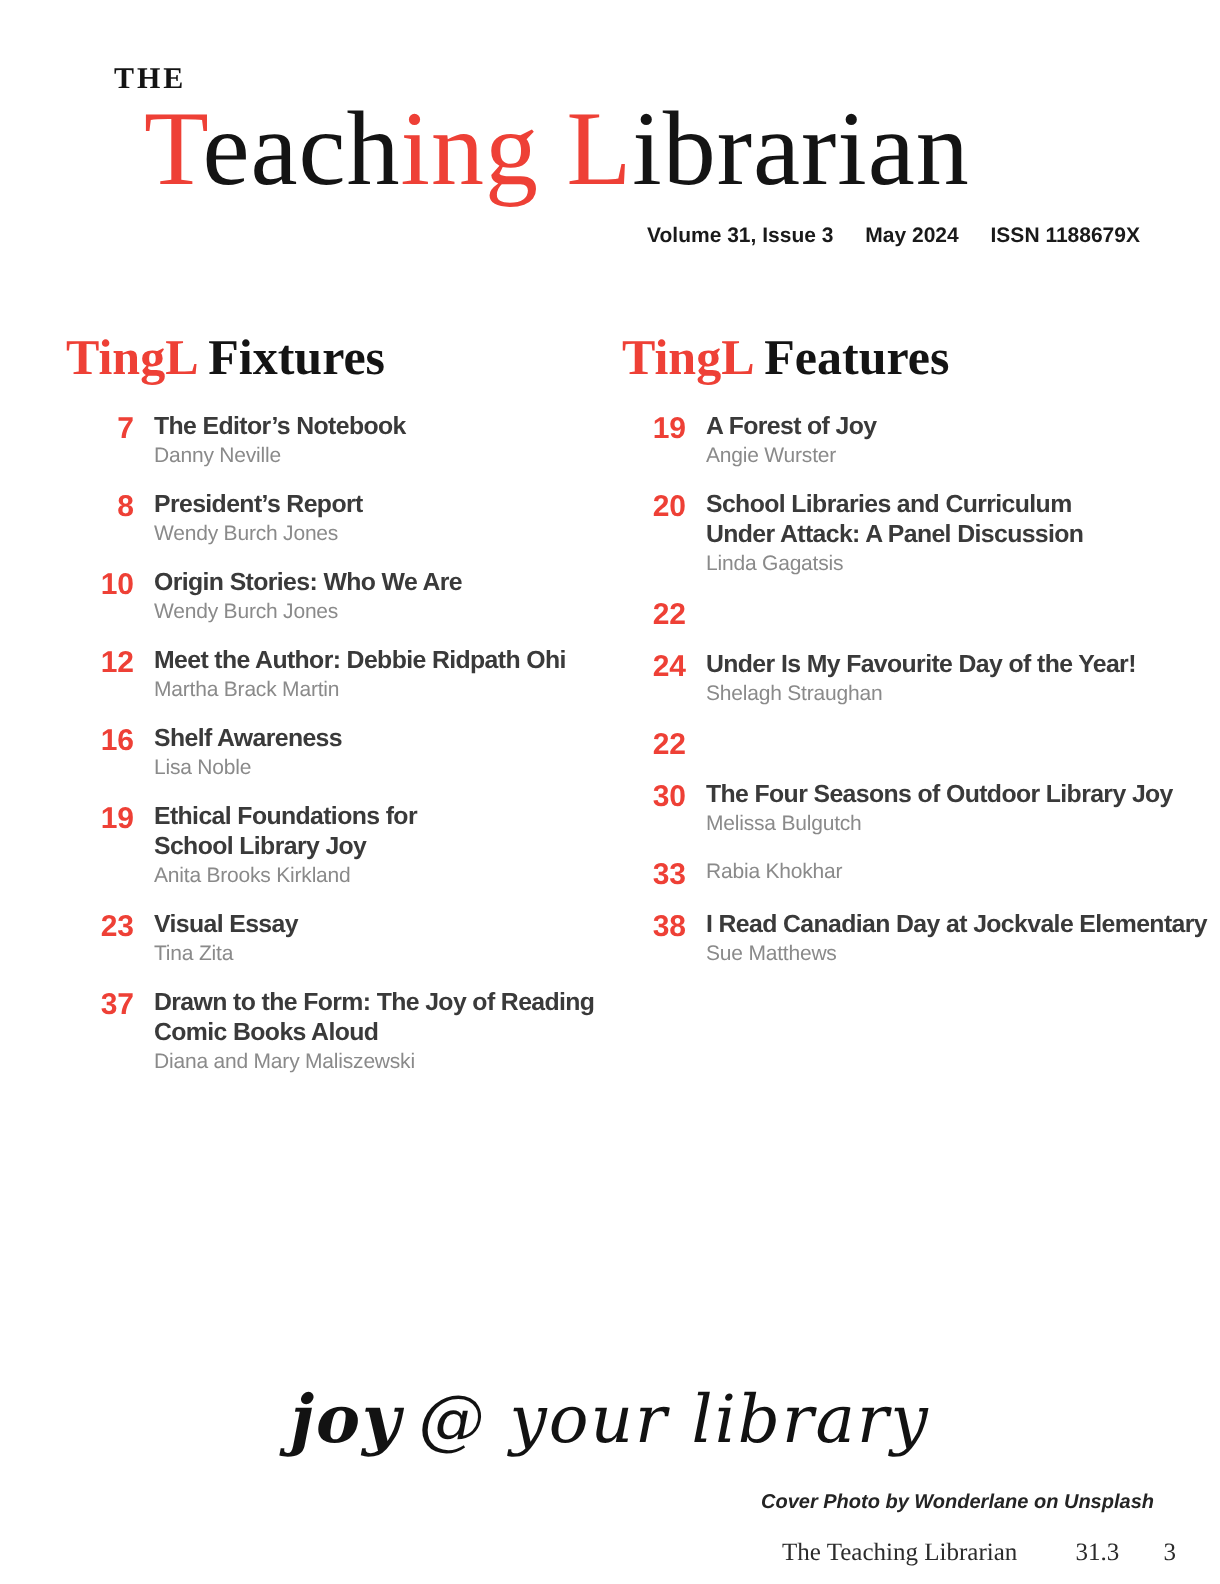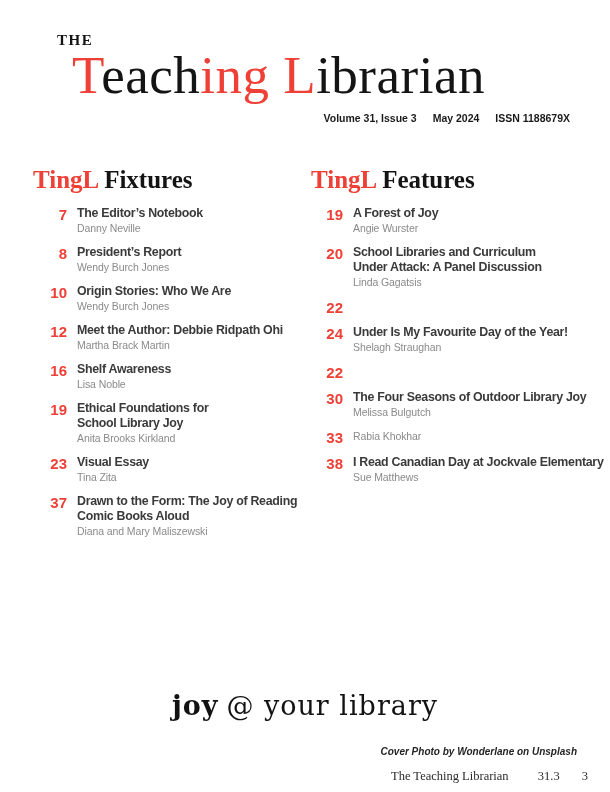--- a/index.html
+++ b/index.html
@@ -52,21 +52,21 @@
   .col-left .toc-title{width:244px;}
   .col-right .toc-title{width:252px;}
   .toc-author{
     font-size:10.5px;color:#8a8a8a;line-height:1.25;margin-top:1px;letter-spacing:-0.1px;
   }
   
   .tagline{
     position:absolute;top:690px;left:0;width:100%;
     text-align:center;
     font-family:"DejaVu Serif",serif;
-    font-size:27px;color:#121212;letter-spacing:1px;white-space:nowrap;
+    font-size:33px;color:#121212;letter-spacing:1px;white-space:nowrap;font-style:italic;
   }
   .tagline .bold{font-weight:700;margin-right:8px;}
   
   .credit{
     position:absolute;top:746px;right:33px;
     font-size:10px;font-weight:700;font-style:italic;color:#242424;
   }
   .folio{
     position:absolute;top:769px;right:22px;
     font-family:"Liberation Serif",serif;

